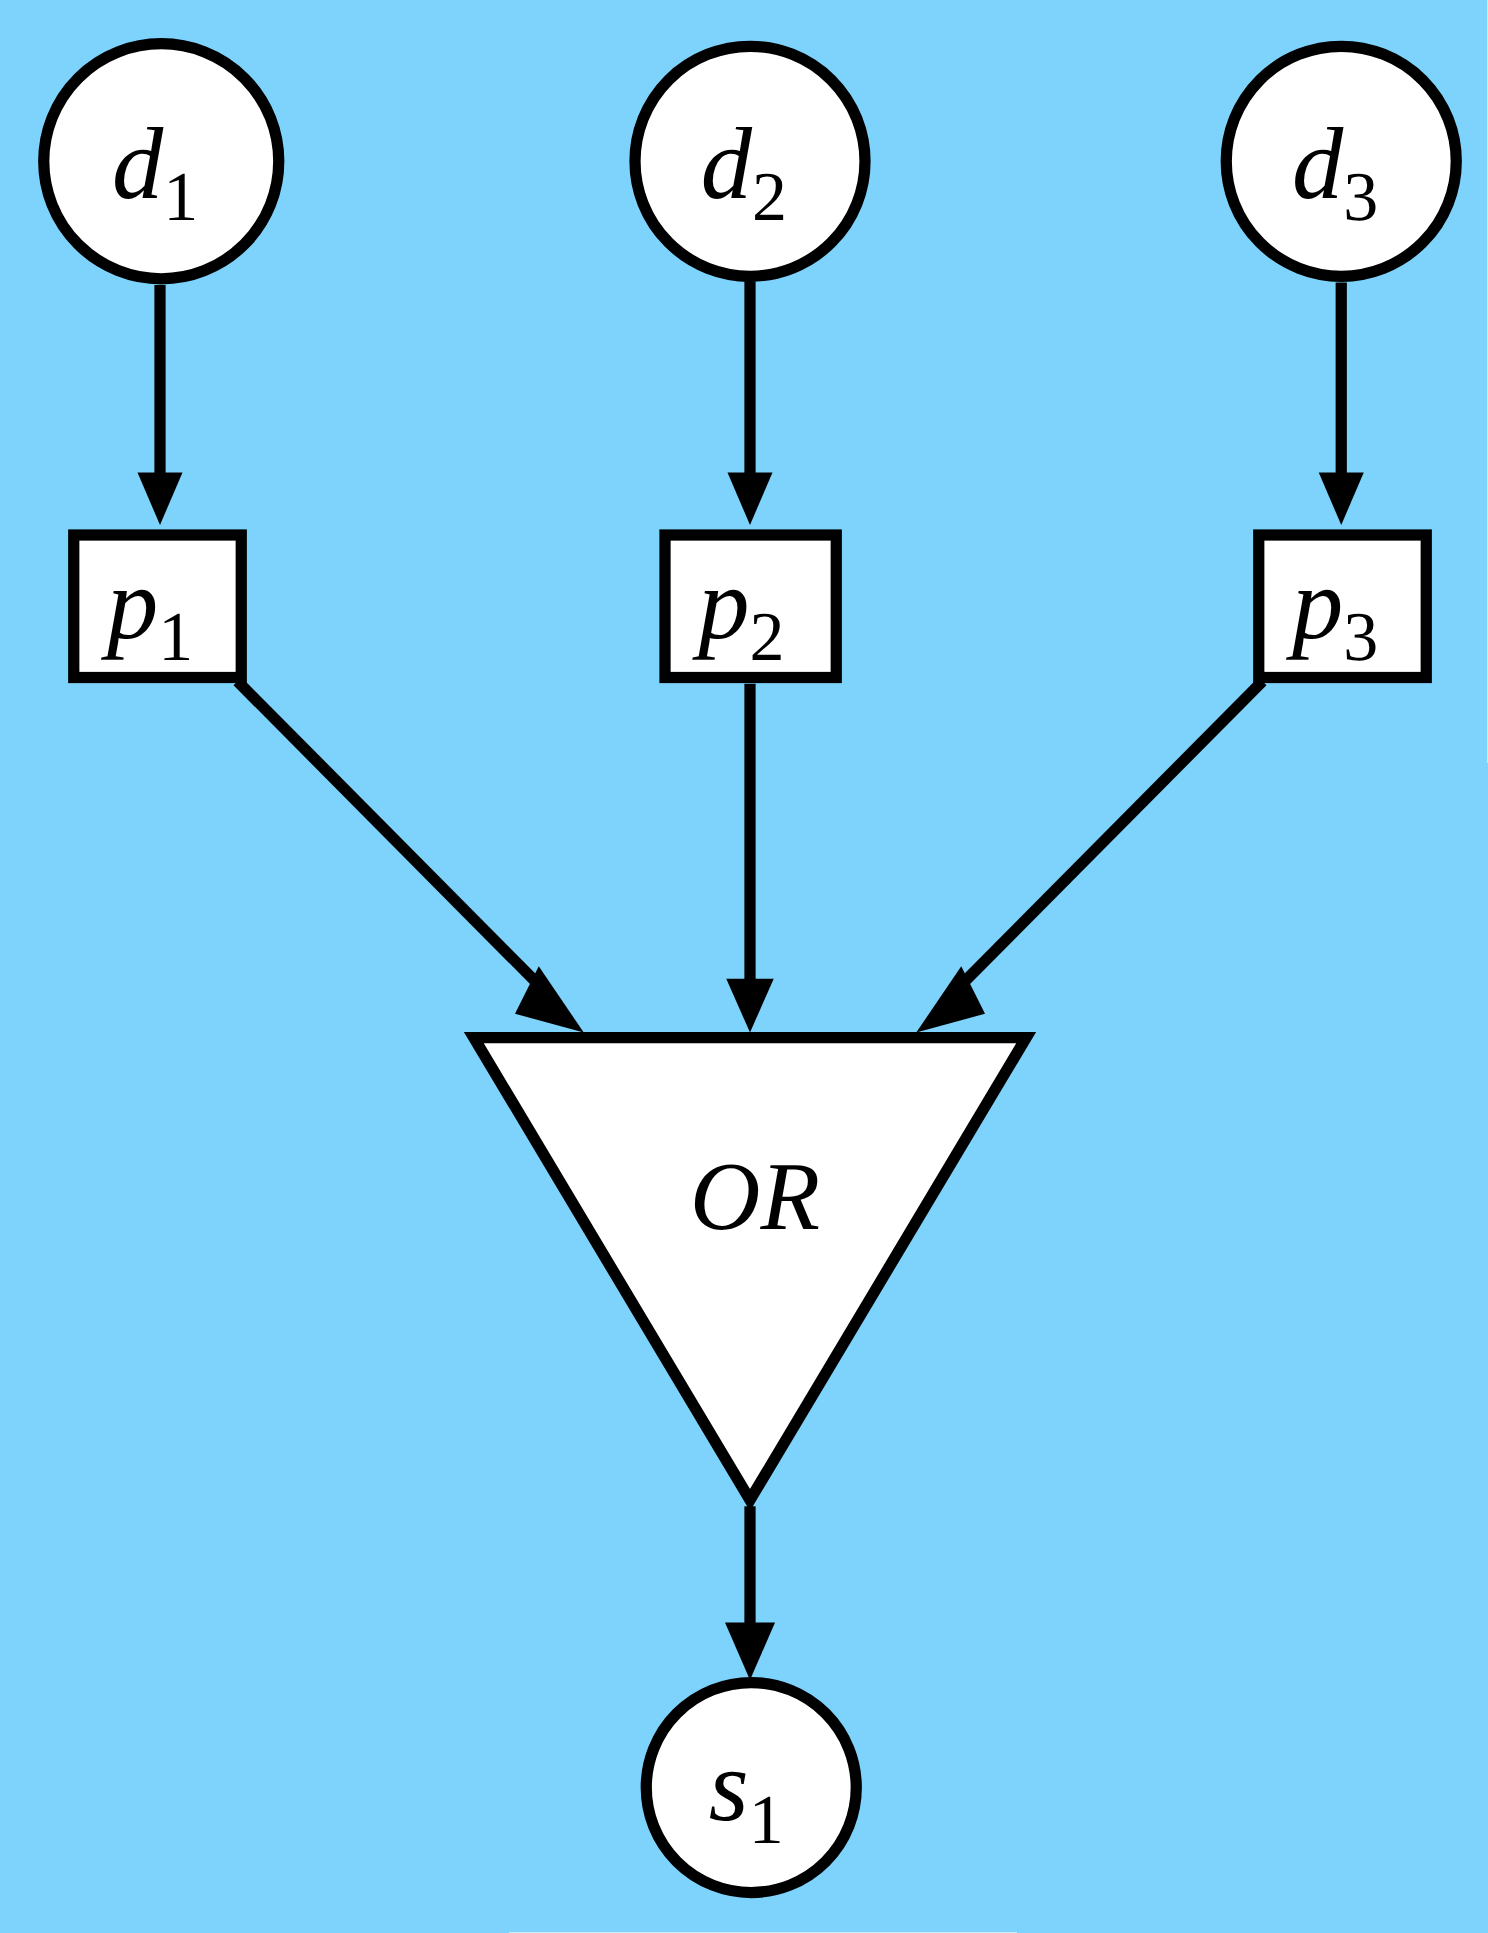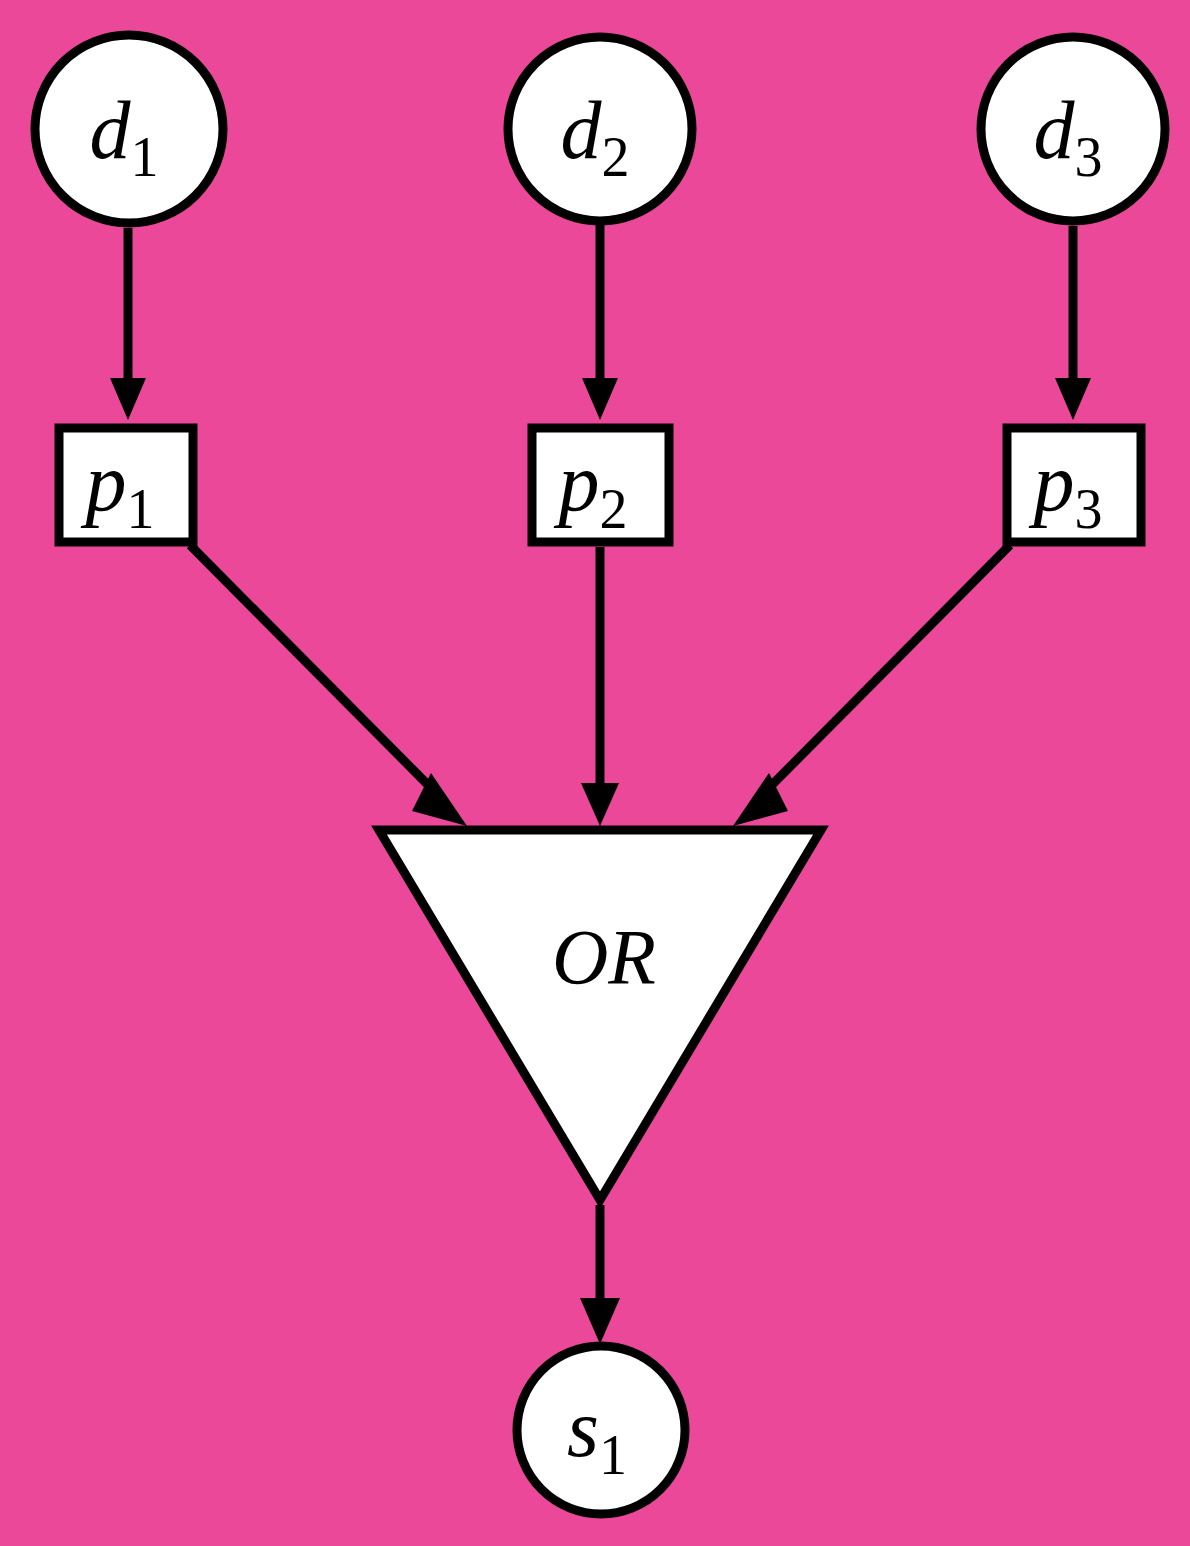--- a/index.html
+++ b/index.html
@@ -10,21 +10,21 @@
   body {
     width: 1190px;
     height: 1546px;
     overflow: hidden;
     font-family: "Liberation Serif", "DejaVu Serif", serif;
   }
   #diagram-root {
     position: relative;
     width: 1190px;
     height: 1546px;
-    background: #ec4899;
+    background: #7dd3fc;
   }
   svg.diagram-canvas {
     display: block;
     width: 1190px;
     height: 1546px;
   }
   .node-shape {
     fill: #ffffff;
     stroke: #000000;
     stroke-width: 9;

